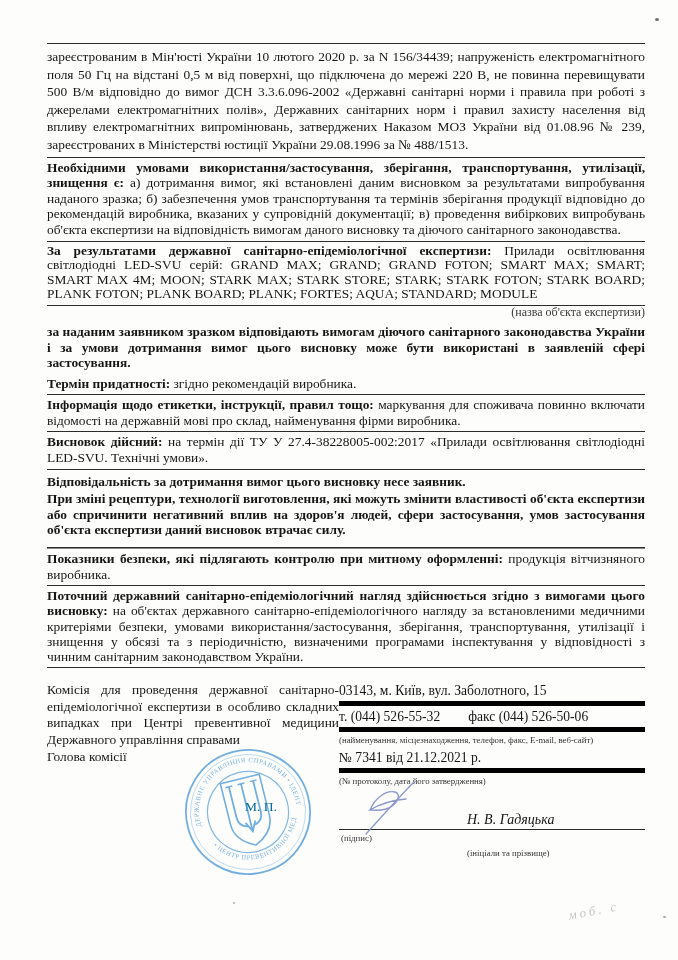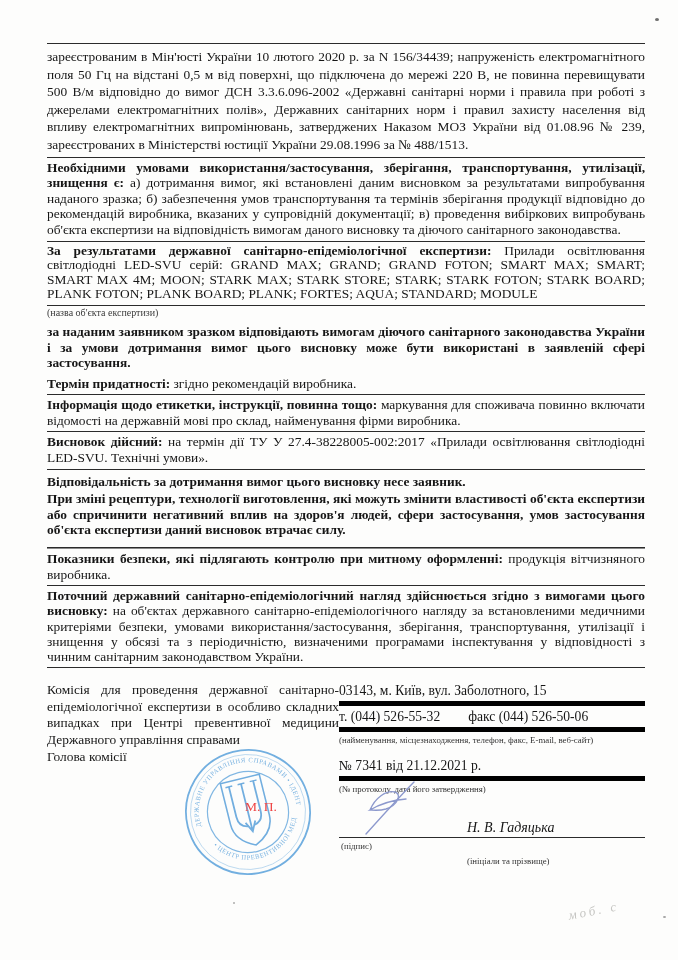--- a/index.html
+++ b/index.html
@@ -18,52 +18,52 @@
   .rule-thin { border-top:1px solid #8a8a8a; }
   p.doc {
     font-size:13.4px; line-height:15.6px;
     text-align:justify; padding:2px 0 3px 0;
   }
   p.loose { line-height:17.6px; padding-top:4px; }
   p.tight { line-height:14.6px; }
   p.p12   { line-height:15.2px;font-family:Liberation Serif, serif; }
   .bold { font-weight:bold; }
   .caption {
-    font-size:10px; color:#3a3a3a; text-align:left;
+    font-size:12px; color:#3a3a3a; text-align:right;
     padding:1px 0 2px 0; line-height:11px;
   }
   .spacer6 { height:6px; }
   .footer {
     display:flex; margin-top:14px;
   }
   .f-left  { width:292px; font-size:13.4px; line-height:16.6px; }
   .f-right { width:306px; margin-left:0; font-size:13.6px; }
   .f-left .commission { text-align:justify; }
   .f-left .protocol-line { margin-top:1px; }
   .f-left .chairman { }
   .u-line { border-bottom:5px solid #000000; padding-bottom:2px; }
   .f-right .row1 { padding-top:1px; }
   .f-right .row2 { margin-top:3px; }
   .f-right .row2 .fax { margin-left:28px; }
   .f-right .small-cap {
     font-size:8.8px; color:#333; line-height:10px; padding:3px 0 0 0;
   }
-  .f-right .proto { margin-top:13px; }
+  .f-right .proto { margin-top:5px; }
   .sig-row { position:relative; margin-top:24px; height:20px; border-bottom:1px solid #2b2b2b; }
   .sig-name { position:absolute; left:128px; top:2px; font-size:14px;font-style:italic; }
   .sig-caps { position:relative; height:14px;text-decoration:underline; }
   .cap-sign { position:absolute; left:2px; top:3px; font-size:8.8px; color:#333; }
   .cap-name { position:absolute; left:128px; top:18px; font-size:8.8px; color:#333; }
   .stamp-wrap {
     position:absolute; left:181px; top:745px; width:134px; height:134px;
     z-index:2; opacity:.88; transform:rotate(-14deg);
   }
   .mp-mark {
     position:absolute; left:245px; top:799px; z-index:3;
-    font-size:13.5px; color:#ef4444;
+    font-size:13.5px; color:#0369a1;
   }
   .signature-wrap {
     position:absolute; left:350px; top:778px; width:84px; height:62px; z-index:2;
   }
   .pencil-note {
     position:absolute; left:568px; top:903px; z-index:1;
     font-size:13px; font-style:italic; color:#c6c6c3;
     transform:rotate(-11deg); letter-spacing:3px;
   }
   .speck { position:absolute; background:#4b4b4b; border-radius:50%; }
@@ -86,21 +86,21 @@
   <p class="doc tight"><span class="bold">За результатами державної санітарно-епідеміологічної експертизи:</span><span> Прилади освітлювання світлодіодні LED-SVU серій: GRAND MAX; GRAND; GRAND FOTON; SMART MAX; SMART; SMART MAX 4M; MOON; STARK MAX; STARK STORE; STARK; STARK FOTON; STARK BOARD; PLANK FOTON; PLANK BOARD; PLANK; FORTES; AQUA; STANDARD; MODULE</span></p>
 
   <div class="rule"></div>
   <div class="caption">(назва об'єкта експертизи)</div>
 
   <p class="doc bold" style="padding-top:4px"><span>за наданим заявником зразком відповідають вимогам діючого санітарного законодавства України і за умови дотримання вимог цього висновку може бути використані в заявленій сфері застосування.</span></p>
 
   <p class="doc"><span class="bold">Термін  придатності:</span><span> згідно рекомендацій виробника.</span></p>
 
   <div class="rule"></div>
-  <p class="doc"><span class="bold">Інформація щодо етикетки, інструкції, повинна тощо:</span><span> маркування для споживача повинно включати відомості на державній мові про склад, найменування фірми виробника.</span></p>
+  <p class="doc"><span class="bold">Інформація щодо етикетки, інструкції, правил тощо:</span><span> маркування для споживача повинно включати відомості на державній мові про склад, найменування фірми виробника.</span></p>
 
   <div class="rule"></div>
   <p class="doc"><span class="bold">Висновок дійсний:</span><span> на термін дії ТУ У 27.4-38228005-002:2017 «Прилади освітлювання світлодіодні LED-SVU. Технічні умови».</span></p>
 
   <div class="rule"></div>
   <p class="doc bold" style="padding-top:4px;padding-bottom:0"><span>Відповідальність за дотримання вимог цього висновку несе заявник.</span></p>
   <p class="doc bold"><span>При зміні рецептури, технології  виготовлення, які можуть змінити властивості   об'єкта експертизи або спричинити негативний вплив на здоров'я людей, сфери застосування, умов застосування об'єкта експертизи даний висновок втрачає силу.</span></p>
 
   <div class="spacer6"></div>
   <div class="rule"></div>

